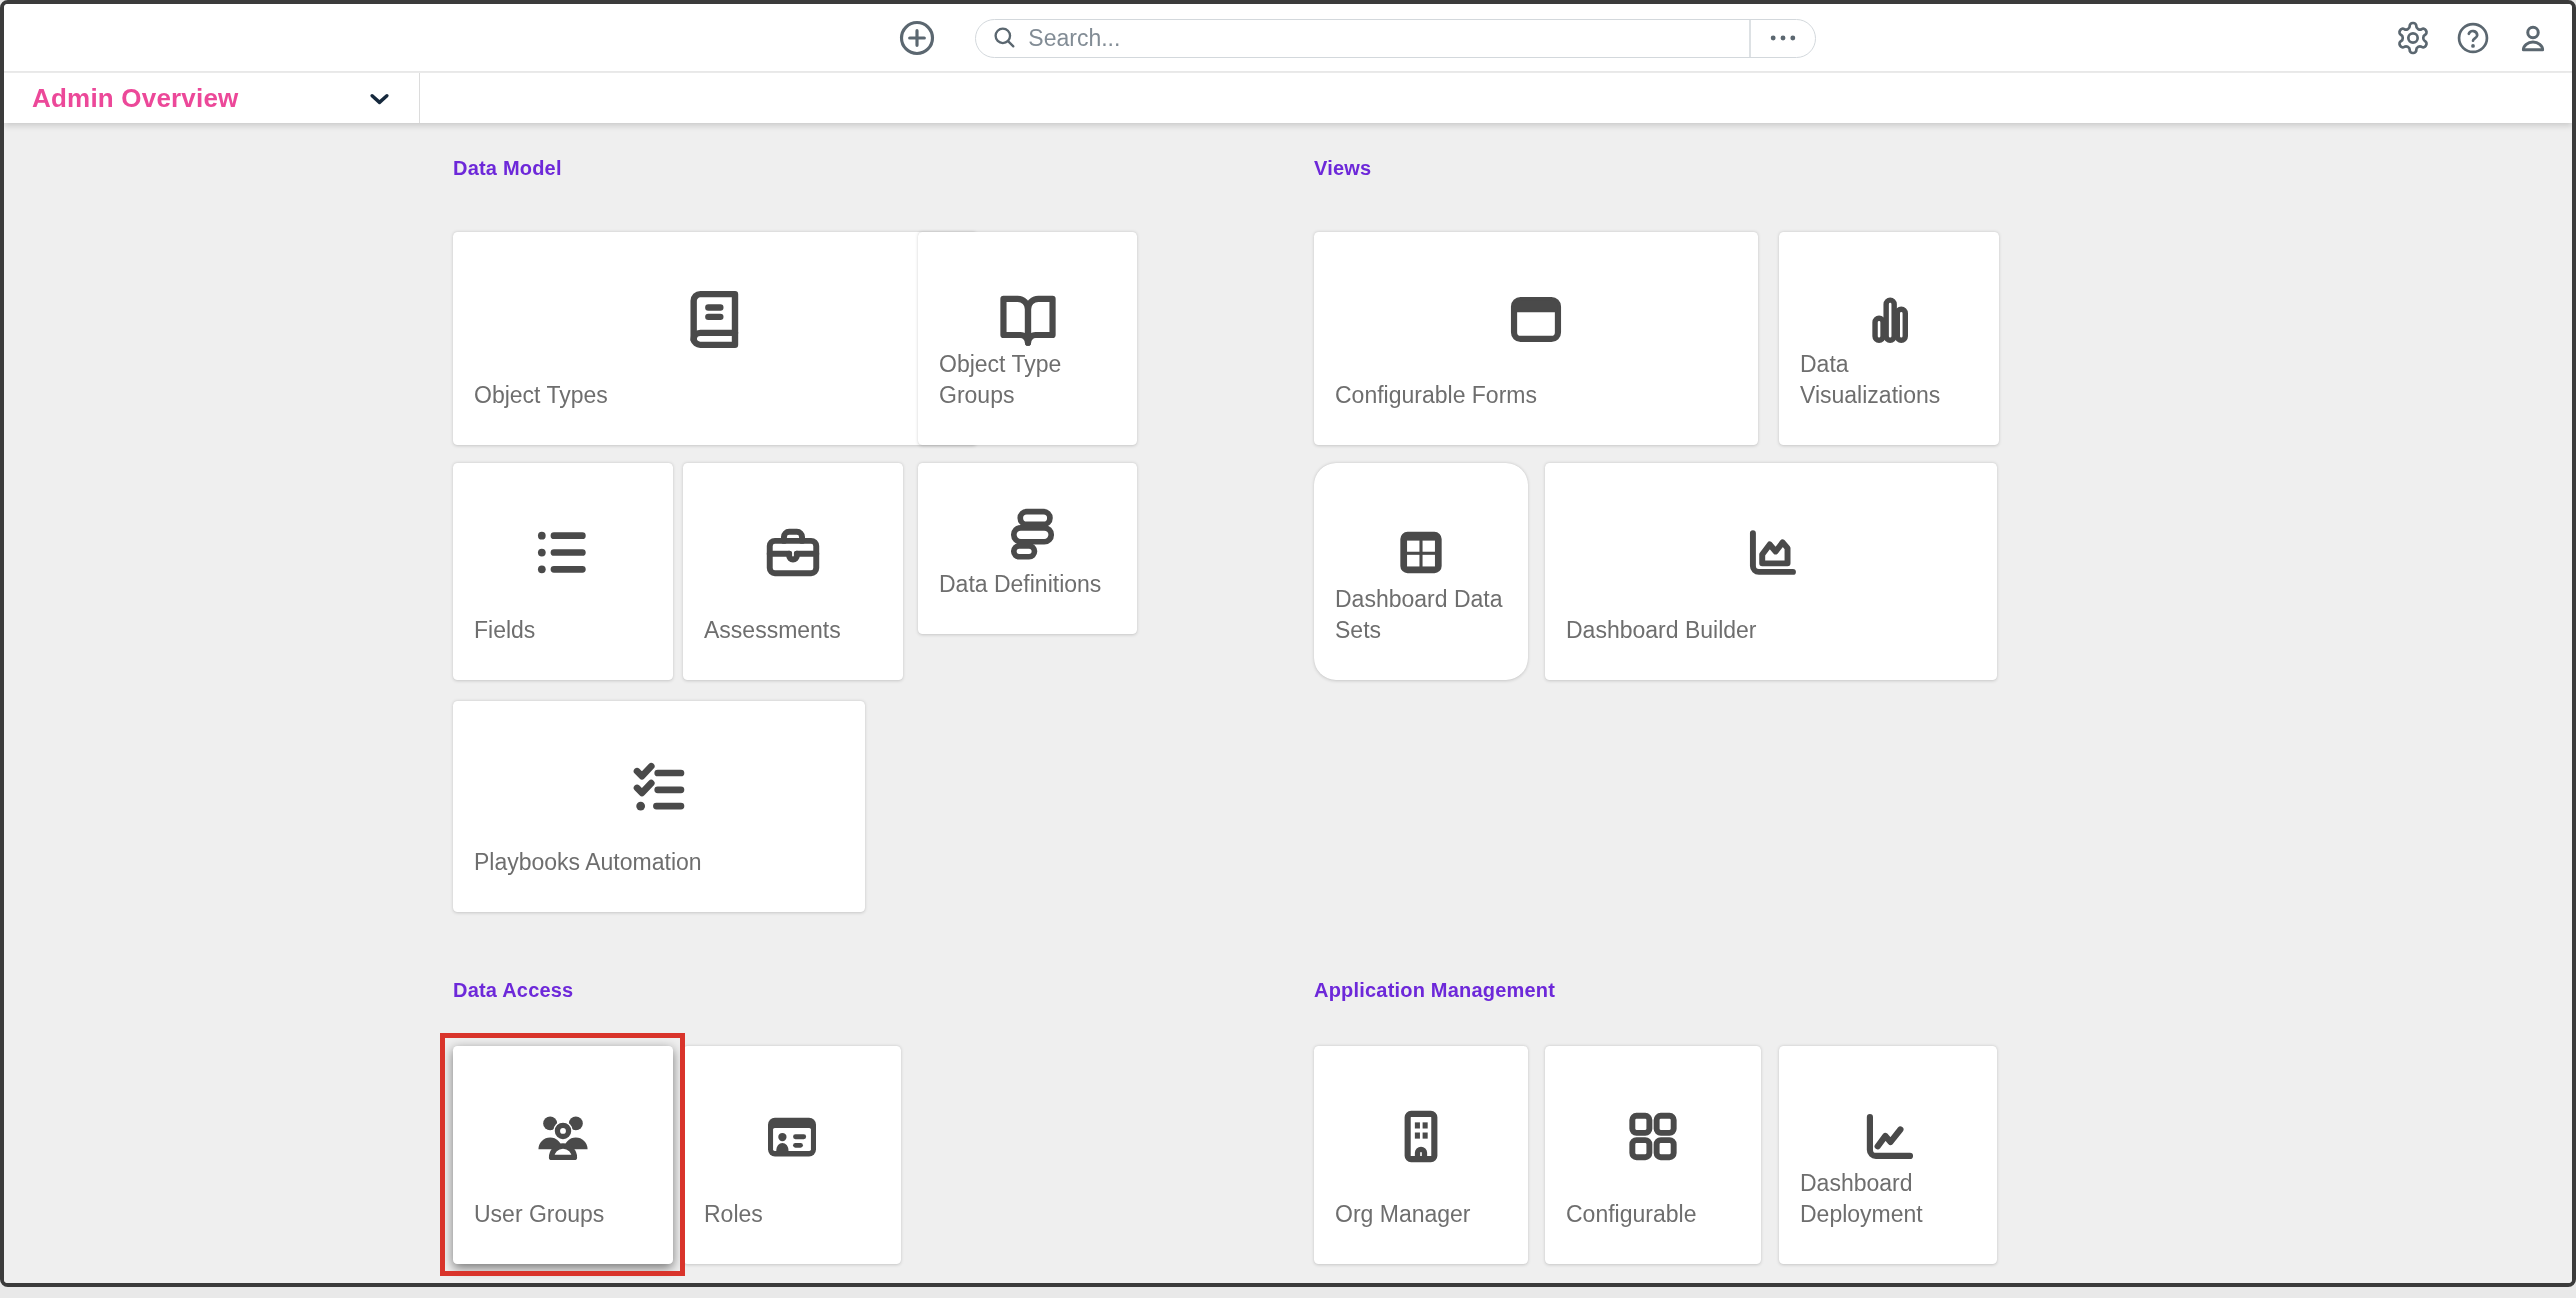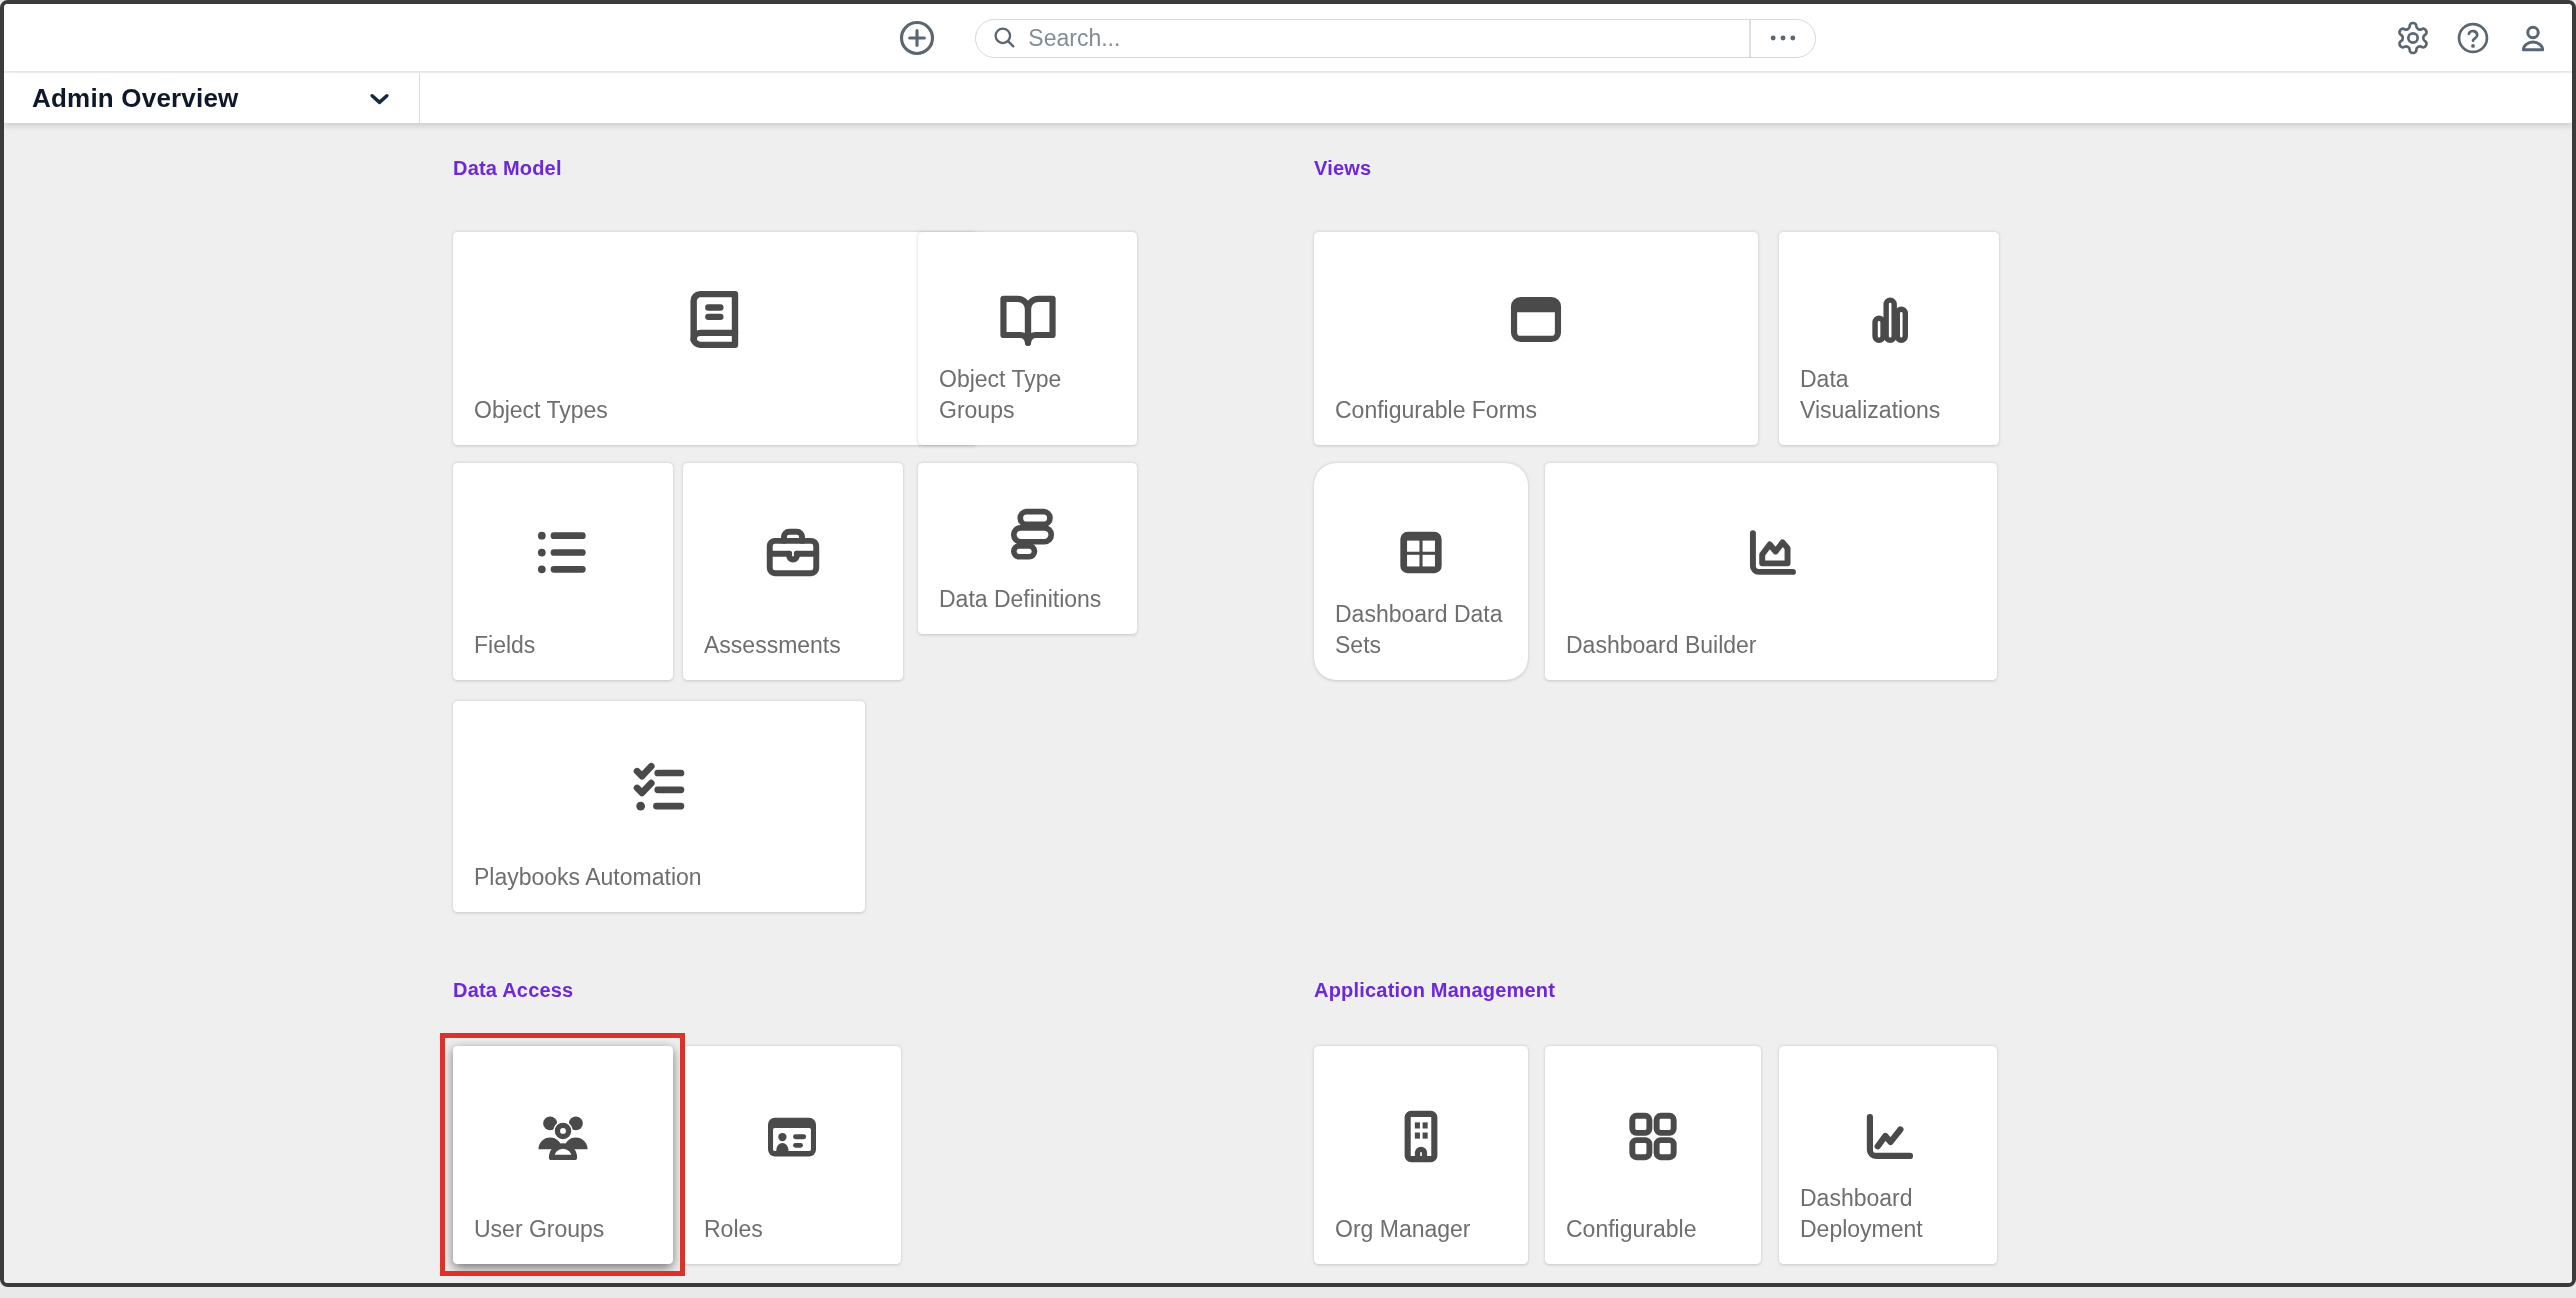--- a/index.html
+++ b/index.html
@@ -20,35 +20,35 @@
   .search-input::placeholder { color:#828c95; }
   .pill-divider { width:1.7px; align-self:stretch; background:#dde1e4; flex:0 0 auto; }
   .pill-more { width:64px; display:flex; align-items:center; justify-content:center; cursor:pointer; flex:0 0 auto; }
   .tb-right { position:absolute; right:21px; top:0; height:68px; display:flex; align-items:center; gap:24px; }
   .tb-icon { width:36px; height:36px; cursor:pointer; }
 
   
   .adminrow { position:absolute; top:69px; left:0; right:0; height:50px; background:#ffffff;
               box-shadow:0 3.4px 6px rgba(0,0,0,0.15); z-index:4; }
   .admin-dd { position:absolute; left:0; top:0; width:415px; height:50px; cursor:pointer; }
-  .admin-dd .lbl { position:absolute; left:28px; top:10.3px; font-size:26px; font-weight:bold; color:#0f172a; letter-spacing:0.2px; }
+  .admin-dd .lbl { position:absolute; left:28px; top:10.3px; font-size:26px; font-weight:bold; color:#ec4899; letter-spacing:0.2px; }
   .admin-dd .chev { position:absolute; left:360px; top:9.5px; width:31px; height:31px; }
   .admin-divider { position:absolute; left:415px; top:0; width:0.9px; height:50px; background:#dcdcdc; }
 
   
   .content { position:absolute; top:119px; left:0; right:0; bottom:0; background:#efefef; }
   .sec-title { position:absolute; font-size:20px; font-weight:bold; color:#6d28d9; letter-spacing:0.2px; }
   #t-datamodel { left:449px; top:34px; }
   #t-views     { left:1310px; top:34px; }
   #t-dataaccess{ left:449px; top:856px; }
   #t-appmgmt   { left:1310px; top:856px; }
 
   .tile { position:absolute; background:#ffffff; border-radius:4.3px;
           box-shadow:0 0.9px 3.4px rgba(0,0,0,0.16), 0 0 0.9px rgba(0,0,0,0.10); cursor:pointer; }
-  .tile .tlabel { position:absolute; left:21px; right:12px; bottom:19px; font-size:23px;
+  .tile .tlabel { position:absolute; left:21px; right:12px; bottom:34px; font-size:23px;
                   color:#6e6e6e; line-height:31px; }
   .tile .ticwrap { position:absolute; left:50%; top:42%; transform:translate(-50%,-50%); }
 
   
   #tl-objecttypes   { left:449px;  top:109px; width:524px; height:213px; }
   #tl-otgroups      { left:914px; top:109px; width:219px; height:213px; }
   #tl-fields        { left:449px;  top:340px; width:220px; height:217px;padding-left:16px; }
   #tl-assessments   { left:679px;  top:340px; width:220px; height:217px; }
   #tl-datadefs      { left:914px; top:340px; width:219px; height:171px; }
   #tl-playbooks     { left:449px;  top:578px; width:412px; height:211px; }

